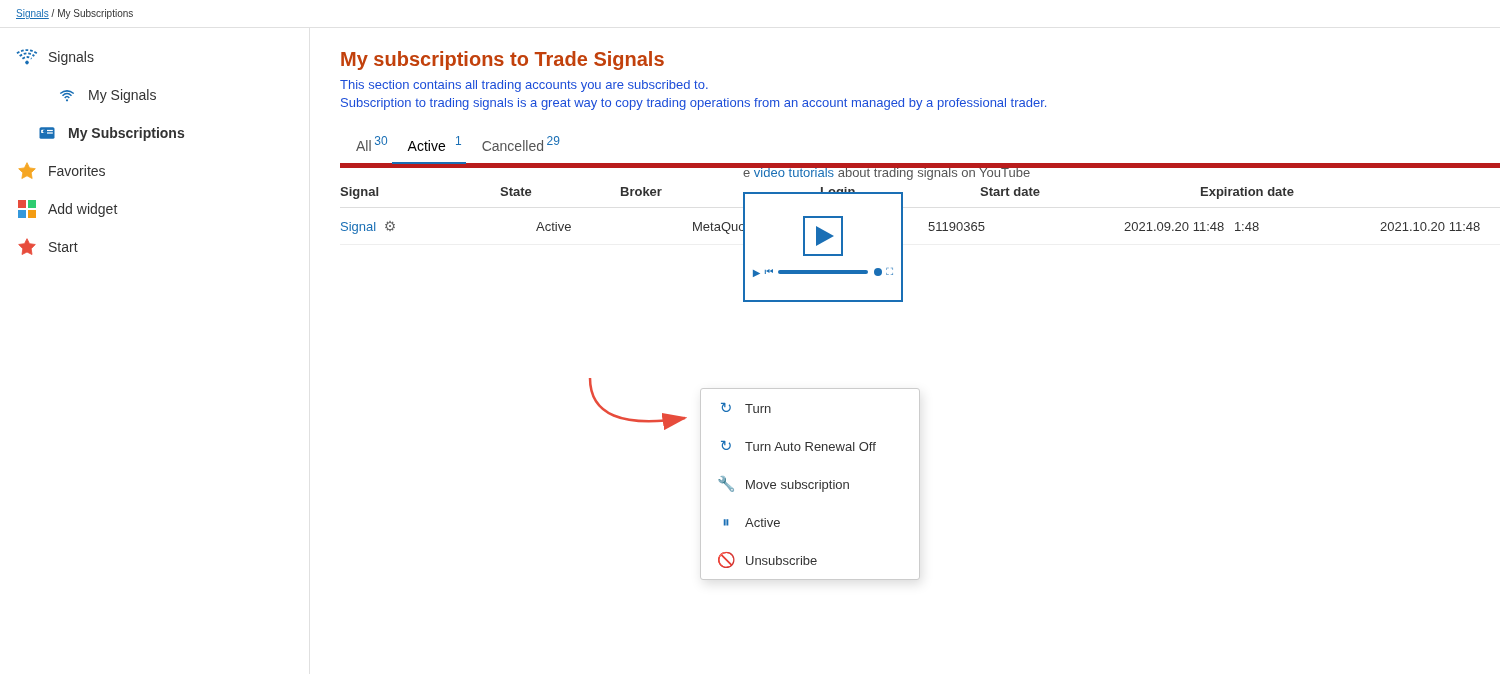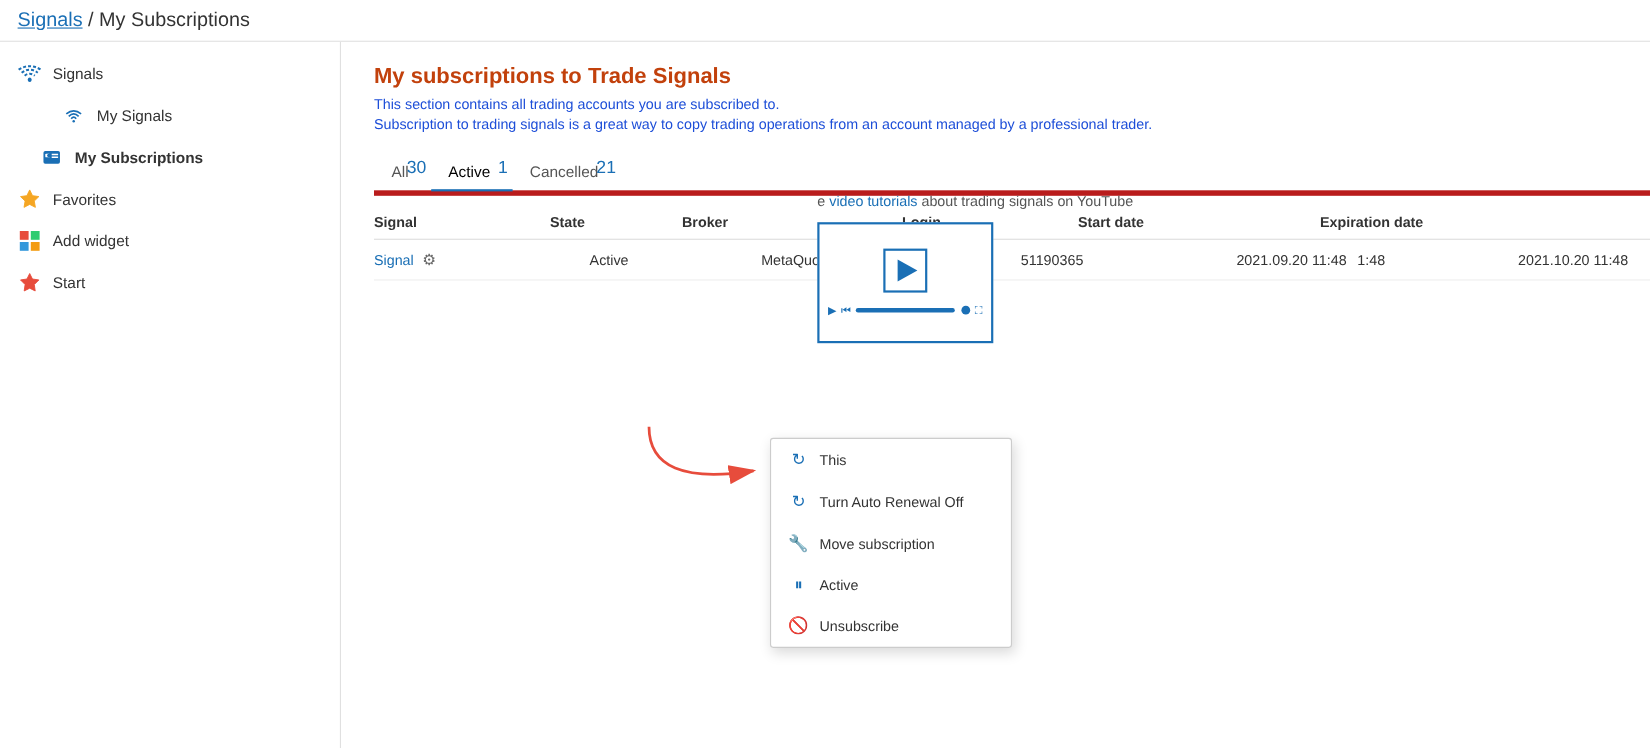--- a/index.html
+++ b/index.html
@@ -6,21 +6,21 @@
     body {
       font-family: Arial, sans-serif;
       font-size: 14px;
       color: #333;
       background: #fff;
     }
 
     
     .breadcrumb {
       padding: 8px 16px;
-      font-size: 18px;
+      font-size: 10px;
       border-bottom: 1px solid #e0e0e0;
       color: #333;
     }
     .breadcrumb a {
       color: #1a6fb5;
       text-decoration: underline;
       cursor: pointer;
     }
 
     
@@ -91,21 +91,21 @@
       color: #555;
       border-bottom: 2px solid transparent;
       margin-bottom: -1px;
     }
     .tab.active-tab {
       color: #000;
       border-bottom: 2px solid #1a6fb5;
       font-weight: 500;
     }
     .tab .badge {
-      font-size: 16px;
+      font-size: 12px;
       color: #1a6fb5;
       position: absolute;
       top: 4px;
       right: 4px;
     }
 
     
     .table-header {
       display: grid;
       grid-template-columns: 160px 120px 200px 160px 220px 220px;
@@ -329,21 +329,21 @@
     <p class="page-desc">Subscription to trading signals is a great way to copy trading operations from an account managed by a professional trader.</p>
 
     <div class="tabs">
       <div class="tab">
         <span>All</span><span class="badge">30</span>
       </div>
       <div class="tab active-tab">
         <span>Active</span><span class="badge">1</span>
       </div>
       <div class="tab">
-        <span>Cancelled</span><span class="badge">21</span>
+        <span>Cancelled</span><span class="badge">29</span>
       </div>
     </div>
 
     <div class="table-header">
       <span>Signal</span>
       <span>State</span>
       <span>Broker</span>
       <span>Login</span>
       <span>Start date</span>
       <span>Expiration date</span>
@@ -360,21 +360,21 @@
       <span>
         <span>2021.09.20 11:48</span>
         <span style="margin-left:6px;">1:48</span>
       </span>
       <span>2021.10.20 11:48</span>
     </div>
 
     <div class="dropdown-menu">
       <div class="dropdown-item">
         <span class="di-icon">↻</span>
-        <span>This</span>
+        <span>Turn</span>
       </div>
       <div class="dropdown-item">
         <span class="di-icon">↻</span>
         <span>Turn Auto Renewal Off</span>
       </div>
       <div class="dropdown-item">
         <span class="di-icon">🔧</span>
         <span>Move subscription</span>
       </div>
       <div class="dropdown-item">

